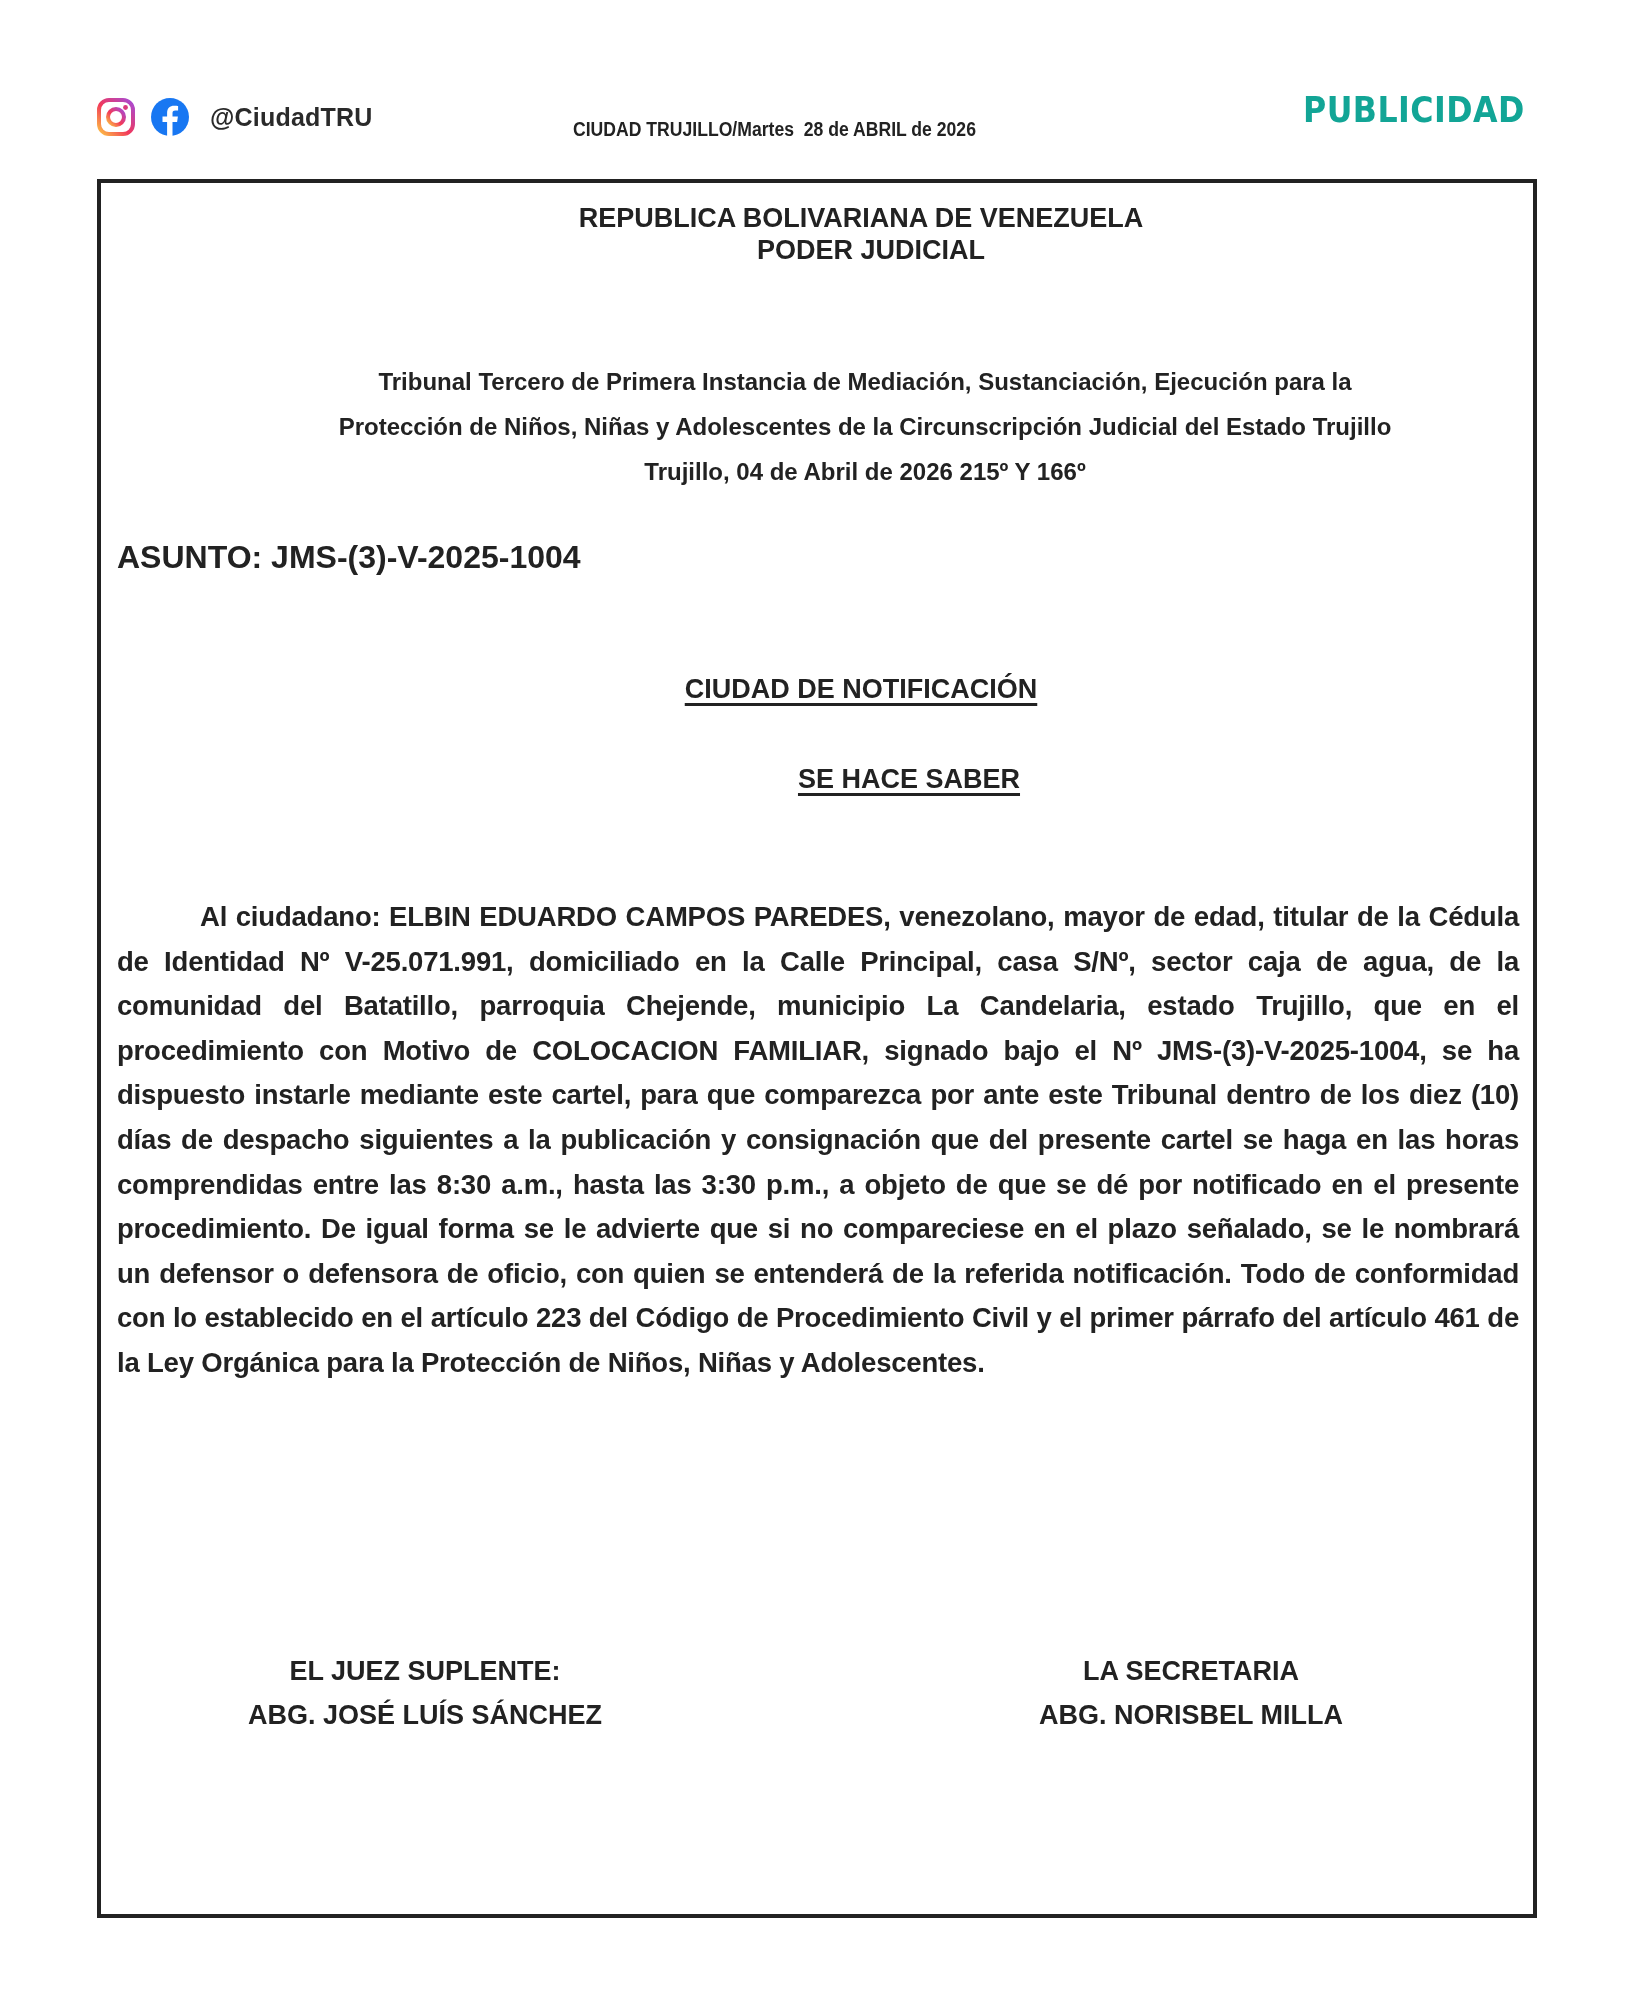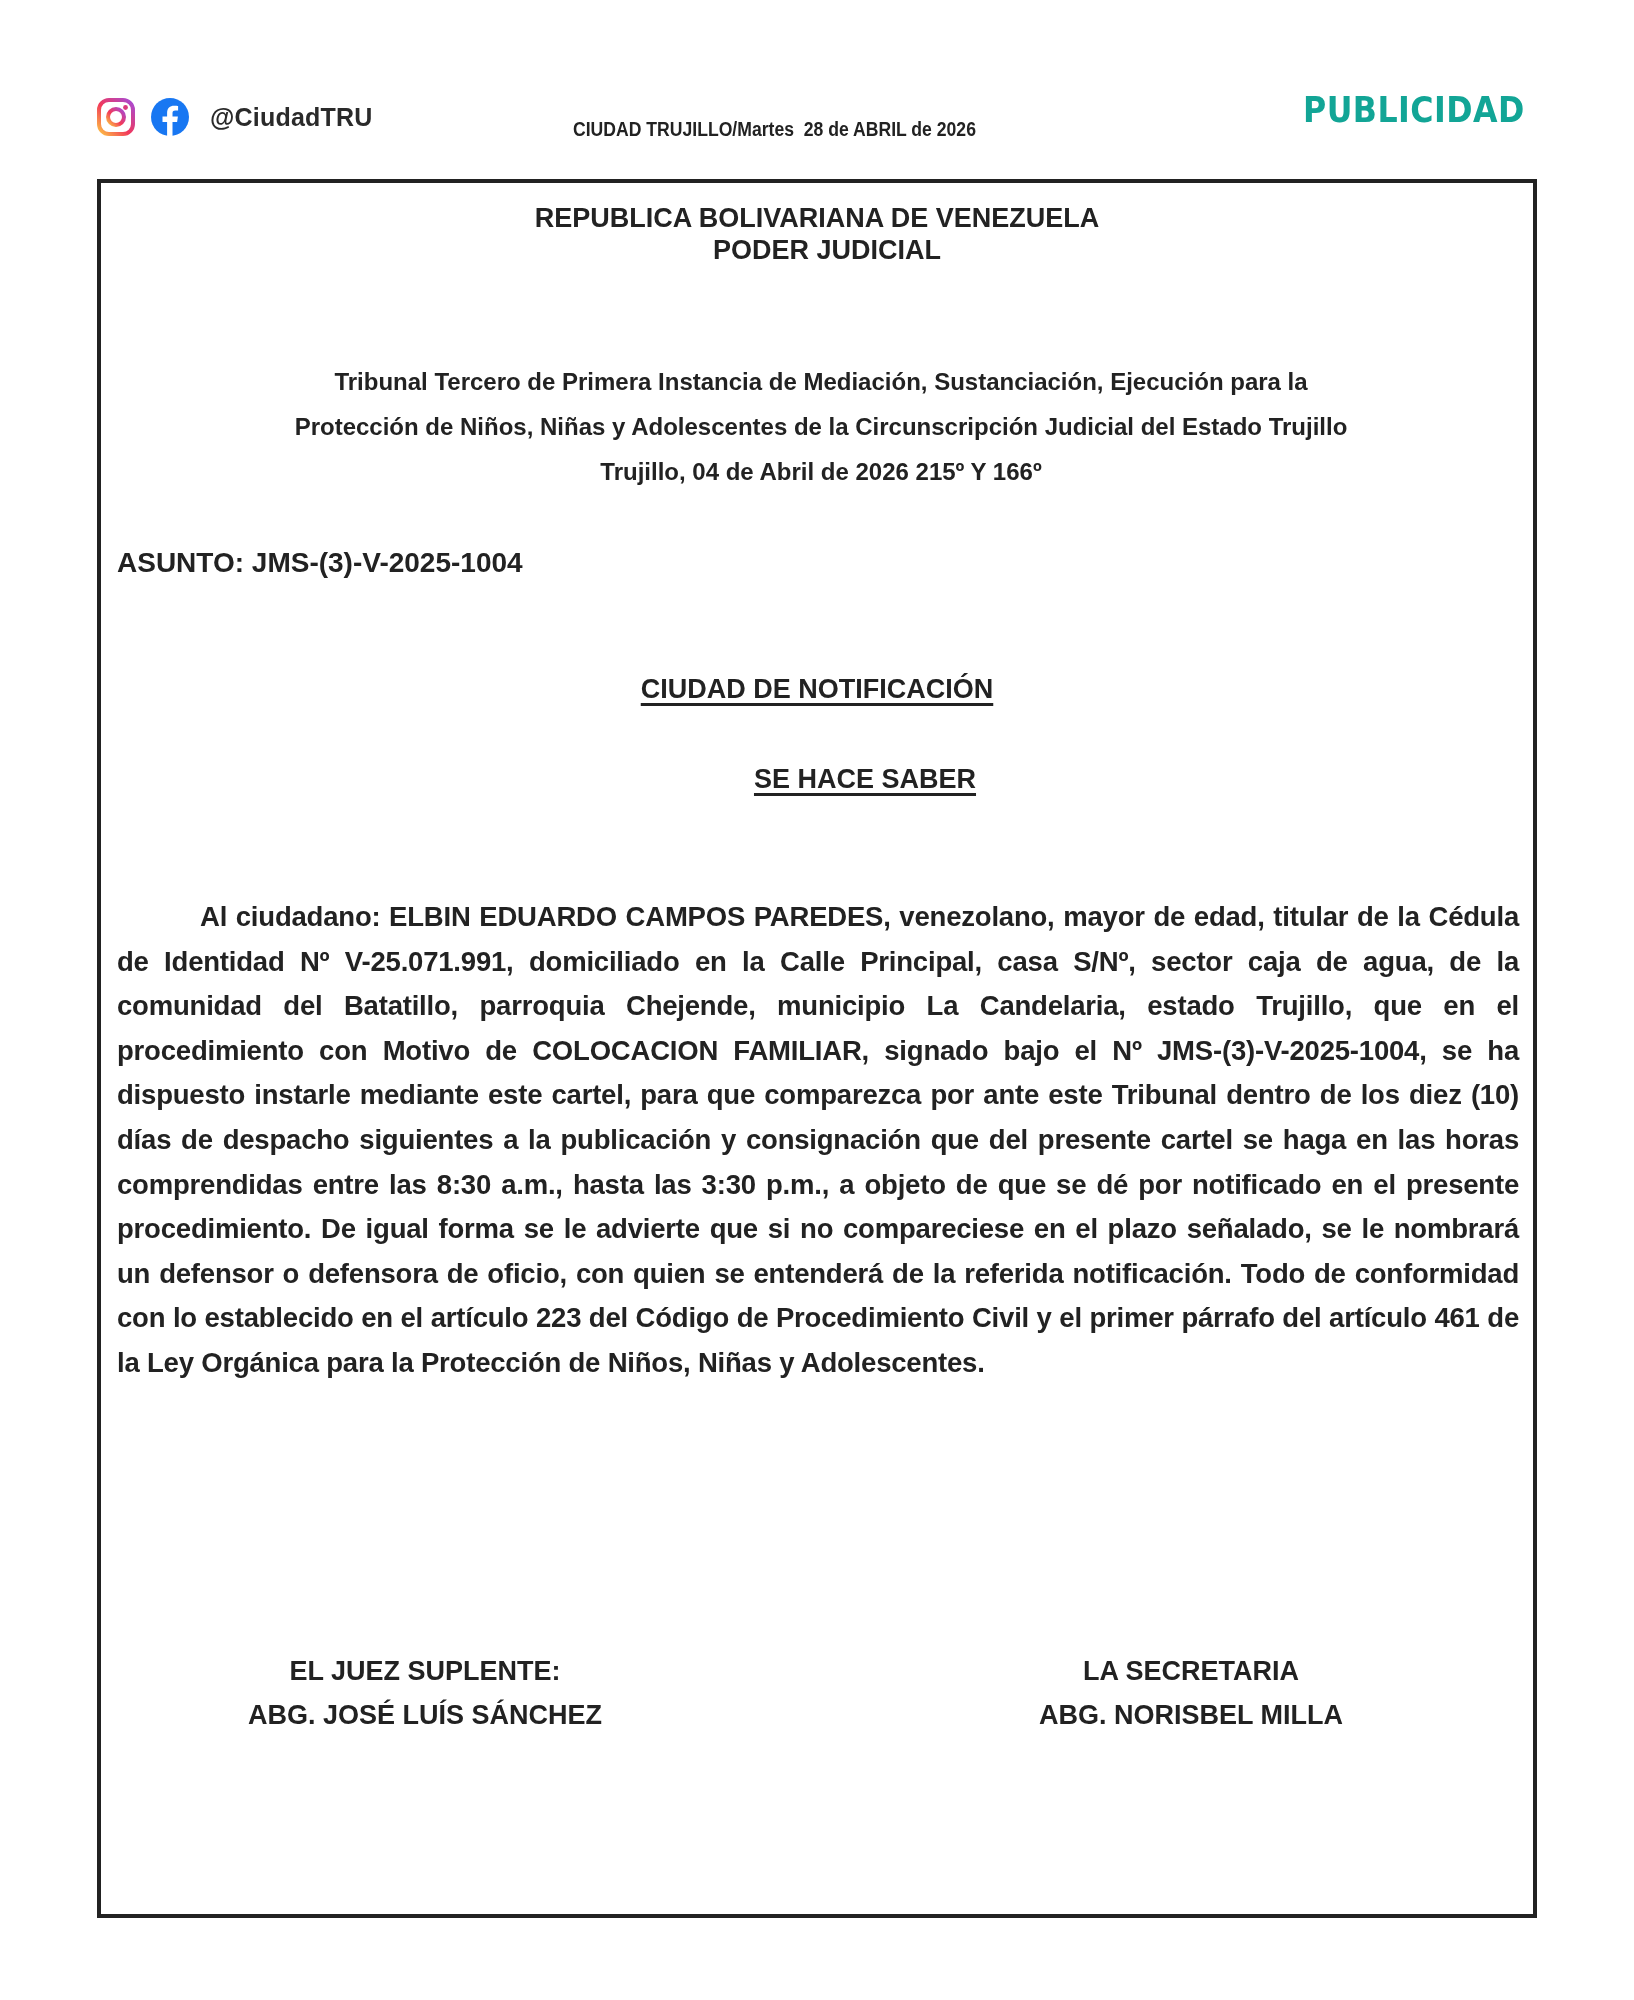--- a/index.html
+++ b/index.html
@@ -22,24 +22,24 @@
       transform: scaleX(0.88); transform-origin: left center; letter-spacing: 0.5px;
     }
     .frame {
       position: absolute; left: 97px; top: 179px; width: 1432px; height: 1731px;
       border: 4px solid #222222; box-sizing: content-box;
     }
     .doc {
       position: absolute; left: 0; top: 0; width: 1432px; height: 100%;
       font-family: "Liberation Sans", sans-serif; font-weight: bold; color: #222222;
     }
-    .center { text-align: center; }
+    .center { text-align: center; padding-left: 44px; }
     .h1 { position: absolute; left: 0; width: 1432px; font-size: 27px; line-height: 45px; }
     .court { position: absolute; left: 16px; width: 1408px; font-size: 24px; line-height: 45px; }
-    .asunto { position: absolute; left: 16px; top: 356px; font-size: 28px; margin-top: 8px; }
+    .asunto { position: absolute; left: 16px; top: 356px; font-size: 32px; }
     .title-u { position: absolute; left: 0; width: 1432px; font-size: 27px; text-decoration: underline; text-underline-offset: 5px; text-decoration-thickness: 3px; }
     .body-text {
       position: absolute; left: 16px; top: 712px; width: 1402px;
       font-size: 27.5px; line-height: 44.6px; text-align: justify; text-indent: 83px;
       letter-spacing: -0.2px;
     }
     .sig { position: absolute; top: 1466px; font-size: 27px; line-height: 44px; text-align: center; }
     .sig.left { left: 114px; width: 420px; }
     .sig.right { left: 880px; width: 420px; }
   </style>

